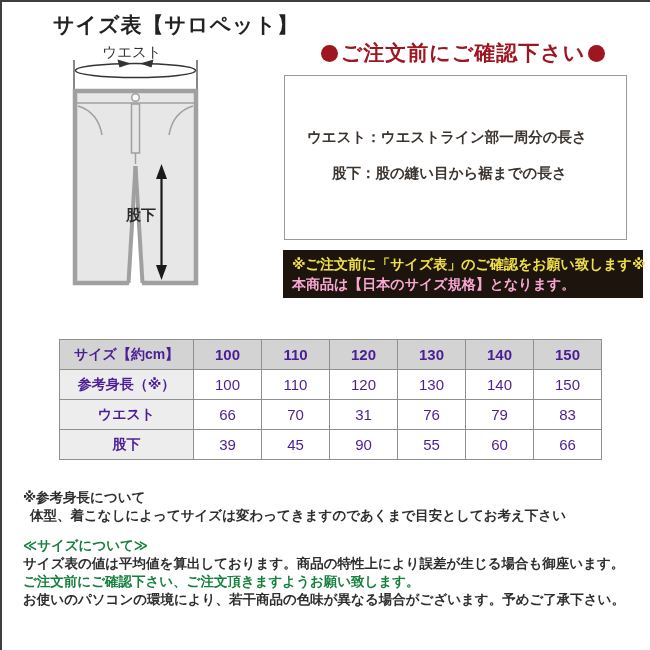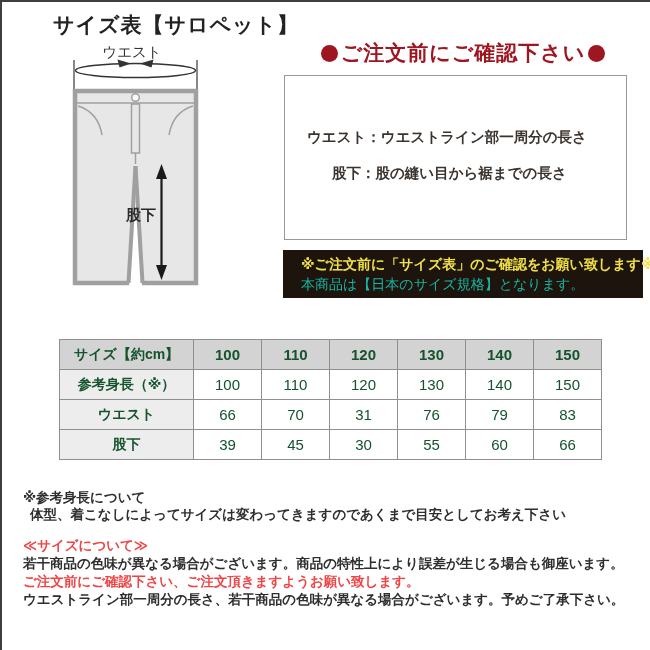--- a/index.html
+++ b/index.html
@@ -25,41 +25,41 @@
   .def-box {
     position:absolute; left:282px; top:73px; width:343px; height:165px;
     border:1px solid #999; box-sizing:border-box; background:#fff;
   }
   .def-line { position:absolute; font-size:14.5px; font-weight:600; color:#3a332e; white-space:nowrap; }
   .def-waist  { left:22px; top:52px; }
   .def-inseam { left:47px; top:88px; }
 
   .banner {
     position:absolute; left:281px; top:248px; width:360px; height:48px;
-    background:#1d150d; box-sizing:border-box; padding:4px 0 0 18px;
+    background:#1d150d; box-sizing:border-box; padding:4px 0 0 9px;
   }
   .banner-line1 { color:#f0e04a; font-size:14px; font-weight:bold; line-height:20px; white-space:nowrap; }
-  .banner-line2 { color:#14b8a6; font-size:14px; font-weight:normal; line-height:20px; white-space:nowrap; }
+  .banner-line2 { color:#f9a8d4; font-size:14px; font-weight:bold; line-height:20px; white-space:nowrap; }
 
   table.size-table {
     position:absolute; left:57px; top:337px;
     border-collapse:collapse; table-layout:fixed; background:#fff;
   }
   .size-table td {
     border:1px solid #8f8f8f; height:29px; text-align:center; vertical-align:middle;
-    font-size:15px; color:#14532d; padding:0;
+    font-size:15px; color:#4c1d95; padding:0;
   }
   .size-table .label-col { width:133px; font-size:14px; font-weight:600; }
   .size-table .val-col { width:67px; }
   .size-table tr.hdr td { background:#d3d3d3; font-weight:600; }
   .size-table tr.body td.label-col { background:#ededed; }
 
   .notes { position:absolute; left:21px; top:471px; width:615px; font-size:13.5px; line-height:18px; color:#2e2e2e; font-weight:600;margin-top:16px; }
-  .notes .indent { padding-left:7px;font-family:Liberation Mono, monospace; }
-  .notes .red { color:#ef4444; }
+  .notes .indent { padding-left:7px; }
+  .notes .red { color:#15803d; }
   .notes .gap { height:12px; }
   .notes div { white-space:nowrap; }
 </style>
 </head>
 <body>
 
 <div class="canvas">
 
   <div class="page-title">サイズ表【サロペット】</div>
 
@@ -138,31 +138,31 @@
         <td class="val-col">70</td>
         <td class="val-col">31</td>
         <td class="val-col">76</td>
         <td class="val-col">79</td>
         <td class="val-col">83</td>
       </tr>
       <tr class="body">
         <td class="label-col">股下</td>
         <td class="val-col">39</td>
         <td class="val-col">45</td>
-        <td class="val-col">30</td>
+        <td class="val-col">90</td>
         <td class="val-col">55</td>
         <td class="val-col">60</td>
         <td class="val-col">66</td>
       </tr>
     </tbody>
   </table>
 
   <div class="notes">
     <div>※参考身長について</div>
     <div class="indent">体型、着こなしによってサイズは変わってきますのであくまで目安としてお考え下さい</div>
     <div class="gap"></div>
     <div class="red">≪サイズについて≫</div>
-    <div>若干商品の色味が異なる場合がございます。商品の特性上により誤差が生じる場合も御座います。</div>
+    <div>サイズ表の値は平均値を算出しております。商品の特性上により誤差が生じる場合も御座います。</div>
     <div class="red">ご注文前にご確認下さい、ご注文頂きますようお願い致します。</div>
-    <div>ウエストライン部一周分の長さ、若干商品の色味が異なる場合がございます。予めご了承下さい。</div>
+    <div>お使いのパソコンの環境により、若干商品の色味が異なる場合がございます。予めご了承下さい。</div>
   </div>
 
 </div>
 
 </body></html>

